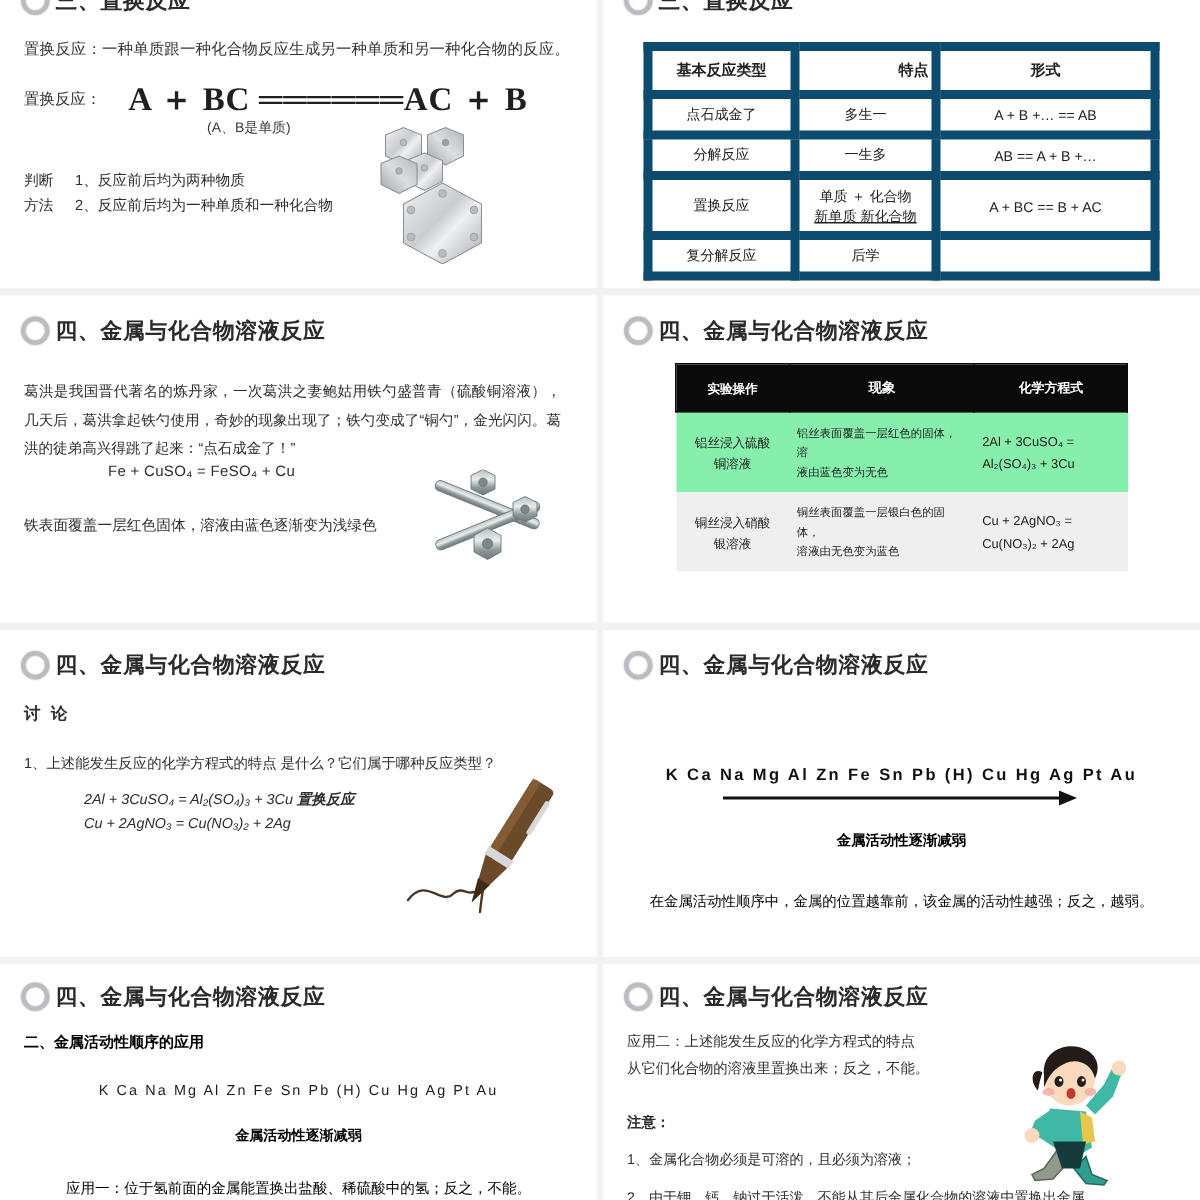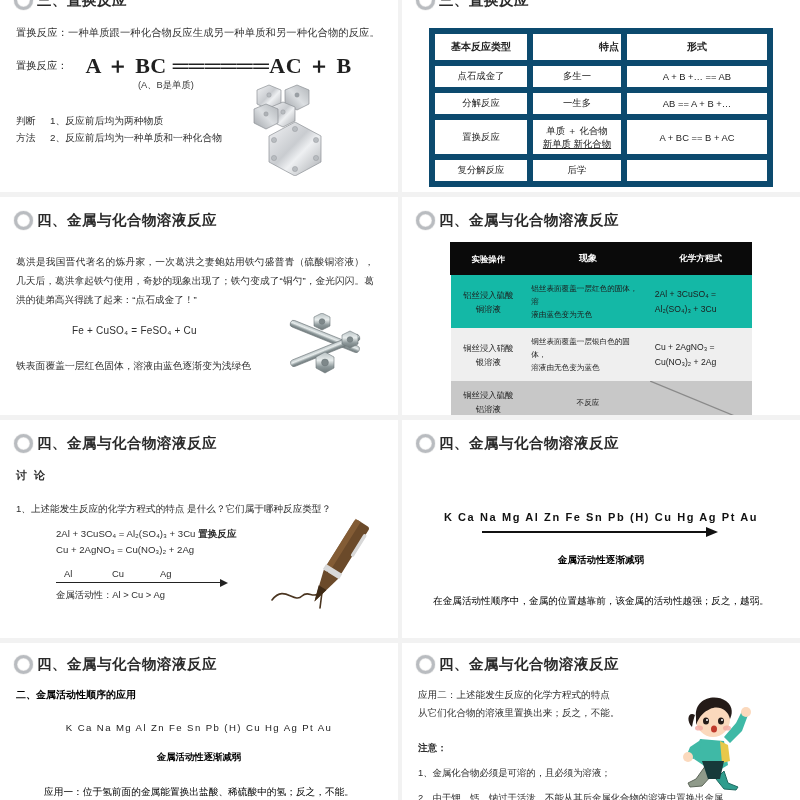--- a/index.html
+++ b/index.html
@@ -76,44 +76,44 @@
   }
   .tbl2 th { font-weight: bold; font-size: 10px; padding: 6px 2px; }
   .tbl2 .c1 { width: 96px; }
   .tbl2 .c2 { width: 92px; text-align: right; }
   .tbl2 .c3 { width: 143px; }
   .ul-u { text-decoration: underline; }
   .two-line span { display:block; line-height: 13px; }
 
   
   .s3-para { margin-top: 22px; font-size: 9.7px; line-height: 19px; text-align: justify; padding-right: 8px; }
-  .s3-eq { margin-top: 16px; margin-left: 56px; font-size: 10px; letter-spacing:.2px;}
+  .s3-eq { margin-left: 56px; font-size: 10px; letter-spacing:.2px;}
   .s3-concl { margin-top: 24px; font-size: 9.8px; }
   .bolts { position: absolute; right: 22px; bottom: 36px; width: 96px; height: 66px; }
 
   
   .tbl4 { margin: 12px auto 0 auto; border-collapse: collapse; width: 302px; font-size: 7.6px; color:#1c1c1c; }
   .tbl4 th {
     background: #0a0a0a; color: #fff; font-size: 9px; font-weight: bold;
     padding: 8px 2px; border: 1px solid #0a0a0a;
   }
   .tbl4 td { padding: 7px 5px; vertical-align: middle; line-height: 13px; }
-  .tbl4 .rA { background: #14b8a6; }
+  .tbl4 .rA { background: #86efac; }
   .tbl4 .rB { background: #efefef; }
   .tbl4 .rC { background: #c8c8c8; }
   .tbl4 .col-op { width: 76px; text-align:center; font-size: 8.4px; line-height: 14px; }
   .tbl4 .col-ph { width: 124px; text-align:left; }
   .tbl4 .col-eq { width: 102px; text-align:left; font-size: 8.6px; line-height: 15px; }
   .slashcell { position: relative; }
   .slashcell svg { position:absolute; inset:0; width:100%; height:100%; }
 
   
   .s5-h { text-align: left; font-weight: bold; font-size: 11px; margin-top: 15px; letter-spacing: 2px; }
   .s5-q { font-size: 9.6px; margin-top: 20px; }
-  .s5-eqs { margin-top: 10px; margin-left: 40px; font-size: 9.6px; line-height: 16px; }
+  .s5-eqs { margin-top: 10px; margin-left: 40px; font-size: 9.6px; line-height: 16px; font-style: italic; }
   .s5-eqs b { font-weight: bold; }
   .s5-q2 { font-size: 9.6px; margin-top: 24px; }
   .s5-series { margin-top: 10px; margin-left: 40px; width: 176px; }
   .s5-series .names { display: flex; font-size: 9.4px; padding-left: 8px; }
   .s5-series .names span { width: 48px; }
   .s5-arrow { position: relative; height: 8px; }
   .s5-arrow .ln { position:absolute; left:0; top:3px; width: 166px; height: 1.4px; background:#222; }
   .s5-arrow .hd {
     position:absolute; left:164px; top:0px;
     width:0;height:0;border-left:8px solid #222;
@@ -315,62 +315,38 @@
         </td>
         <td class="col-ph">
           <div>铜丝表面覆盖一层银白色的固体，</div>
           <div>溶液由无色变为蓝色</div>
         </td>
         <td class="col-eq">
           <div>Cu + 2AgNO₃ =</div>
           <div>Cu(NO₃)₂ + 2Ag</div>
         </td>
       </tr>
-      <tr class="rC">
-        <td class="col-op">
-          <div>铜丝浸入硫酸</div>
-          <div>铝溶液</div>
-        </td>
-        <td class="col-ph" style="text-align:center">不反应</td>
-        <td class="col-eq slashcell">
-          <svg viewBox="0 0 100 40" preserveAspectRatio="none">
-            <line x1="0" y1="0" x2="100" y2="40" stroke="#8a8a8a" stroke-width="1.2"></line>
-          </svg>
-        </td>
-      </tr>
     </tbody>
       </table>
   </div>
 
   <div class="slide">
     <div class="slide-title" style="margin-top:14px">
       <span class="ring"></span>
       <span>四、金属与化合物溶液反应</span>
     </div>
     <div class="body">
       <div class="s5-h">讨 论</div>
       <div class="s5-q">1、上述能发生反应的化学方程式的特点 是什么？它们属于哪种反应类型？</div>
       <div class="s5-eqs">
         <div>
           <span>2Al + 3CuSO₄ = Al₂(SO₄)₃ + 3Cu</span>
           <b>置换反应</b>
         </div>
         <div>Cu + 2AgNO₃ = Cu(NO₃)₂ + 2Ag</div>
-      </div>
-      <div class="s5-series">
-        <div class="names">
-          <span>Al</span>
-          <span>Cu</span>
-          <span>Ag</span>
-        </div>
-        <div class="s5-arrow">
-          <div class="ln"></div>
-            <div class="hd"></div>
-        </div>
-        <div class="s5-order">金属活动性：Al &gt; Cu &gt; Ag</div>
       </div>
     </div>
     <svg class="pen" viewBox="0 0 120 108">
       <path d="M4 88 C16 72, 26 92, 34 84 C40 78, 44 86, 50 82" fill="none" stroke="#4a3520" stroke-width="1.6" stroke-linecap="round"></path>
       <path d="M52 96 C54 76, 58 62, 62 54" fill="none" stroke="#4a3520" stroke-width="1.6" stroke-linecap="round"></path>
       <g transform="rotate(32 70 50)">
         <rect x="62" y="4" width="17" height="56" rx="3" fill="#6b4a2a"></rect>
         <rect x="62" y="4" width="6" height="56" fill="#8a6038" opacity=".8"></rect>
         <rect x="61" y="58" width="19" height="6" fill="#d8d8d8"></rect>
         <polygon points="62,64 79,64 71,96" fill="#6b4a2a"></polygon>

